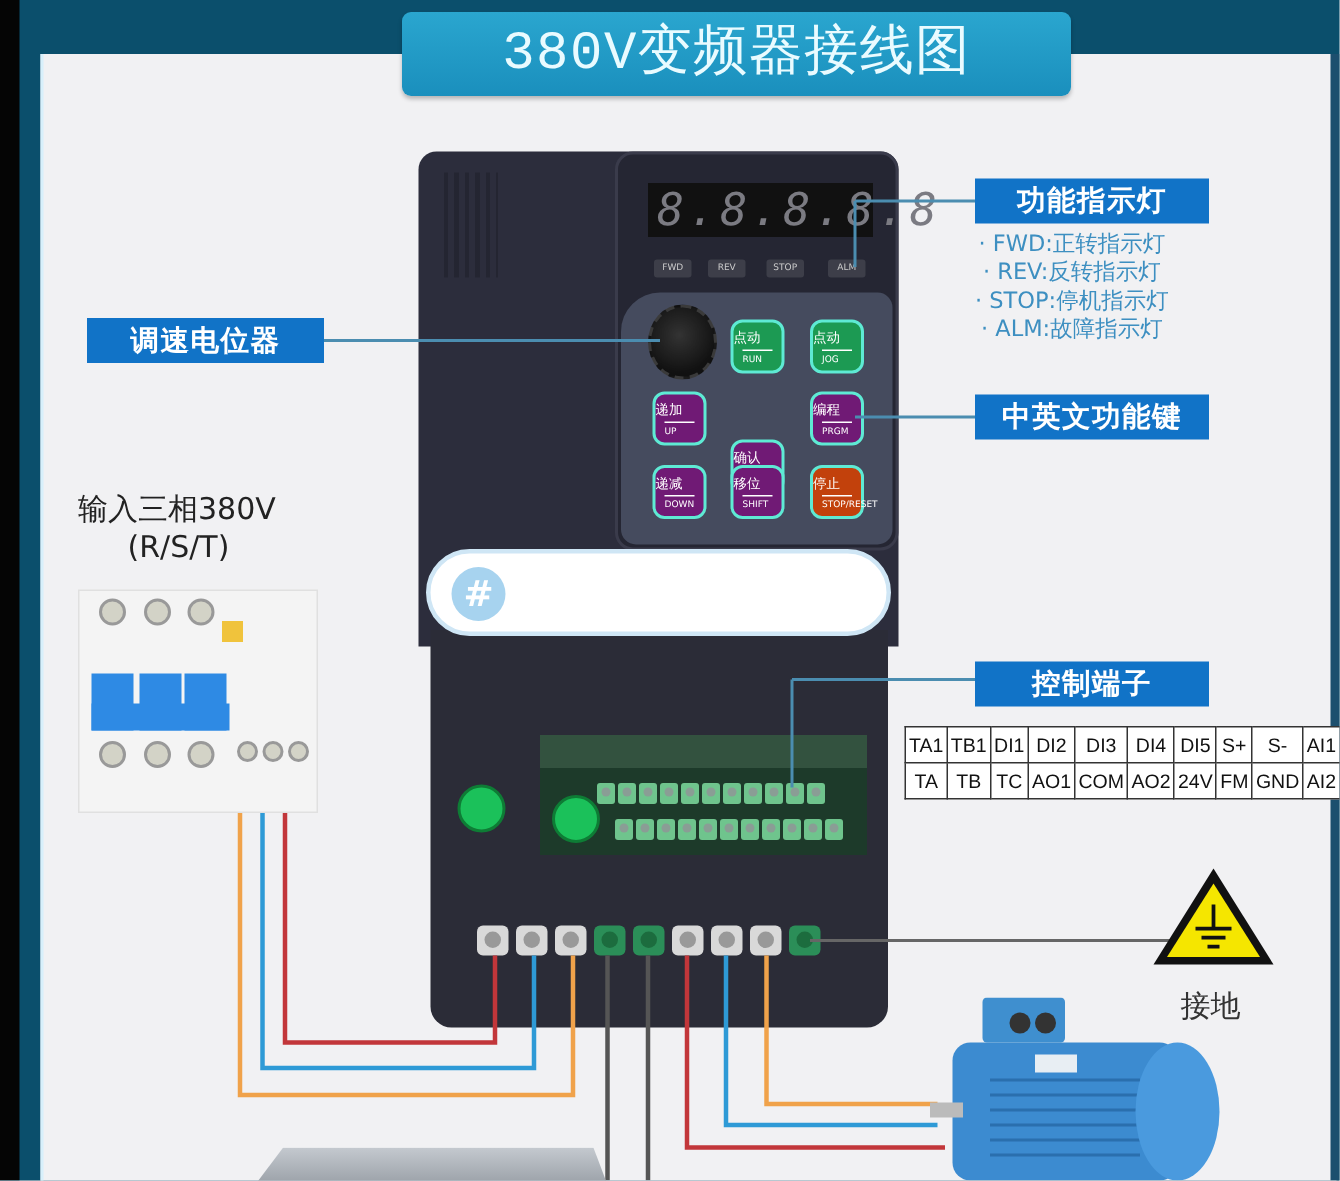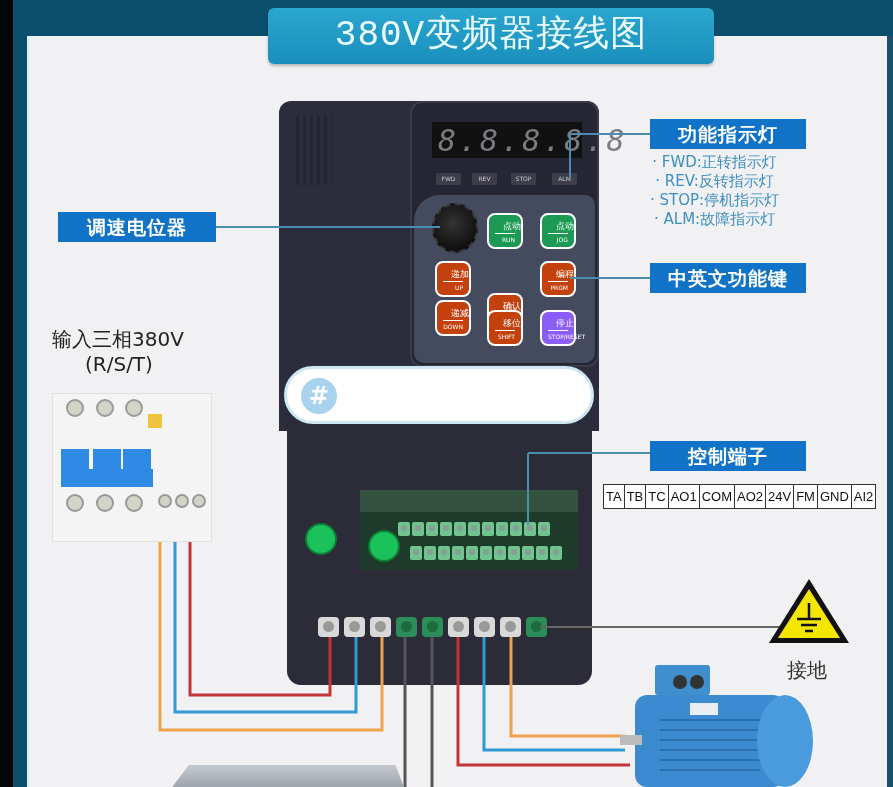--- a/index.html
+++ b/index.html
@@ -13,26 +13,26 @@
   .text-dark{position:absolute;color:#222;font-size:20px;}
   
   .vfd-top{position:absolute;left:279px;top:101px;width:320px;height:330px;background:#2c2d3c;border-radius:12px 12px 0 0;}
   .vfd-bottom{position:absolute;left:287px;top:420px;width:305px;height:265px;background:#2b2c37;border-radius:0 0 14px 14px;}
   .vent{position:absolute;left:292px;top:115px;width:40px;height:70px;background:repeating-linear-gradient(90deg,#2c2d3c 0 4px,#1c1d27 4px 7px);opacity:.5;}
   .keypad{position:absolute;left:410px;top:101px;width:185px;height:262px;background:#252633;border-radius:12px;border:2px solid #3a3b4b;}
   .keypad-lower{position:absolute;left:414px;top:195px;width:181px;height:168px;background:#454b5e;border-radius:26px 10px 10px 10px;}
   .display{position:absolute;left:432px;top:122px;width:150px;height:36px;background:#111;display:flex;align-items:center;justify-content:space-around;color:#7b7b82;font-family:"DejaVu Sans Mono",monospace;font-size:30px;font-style:italic;letter-spacing:3px;padding:0 6px;box-sizing:border-box;}
   .led{position:absolute;top:173px;width:25px;height:12px;background:#3d3e49;color:#ccc;font-size:6px;line-height:12px;text-align:center;border-radius:2px;}
   .knob{position:absolute;left:432px;top:203px;width:42px;height:46px;border-radius:50%;background:radial-gradient(circle at 45% 40%,#333 0,#111 70%);border:2px dashed #3a3a3a;}
-  .key{position:absolute;width:36px;height:36px;border-radius:8px;border:2px solid #ffffff;font-size:9px;text-align:right;color:#fff;line-height:11px;padding-top:6px;box-sizing:border-box;}
+  .key{position:absolute;width:36px;height:36px;border-radius:8px;border:2px solid #5eead4;font-size:9px;text-align:left;color:#fff;line-height:11px;padding-top:6px;box-sizing:border-box;}
   .key .cn{display:block;font-size:9px;}
   .key .en{display:block;font-size:6px;border-top:1px solid #fff;margin:1px 6px 0 6px;}
   .key-green{background:#1c9a53;}
-  .key-black{background:#c2410c;}
-  .key-red{background:#8b5cf6;}
+  .key-black{background:#701a75;}
+  .key-red{background:#c2410c;}
   .banner{position:absolute;left:284px;top:366px;width:310px;height:58px;background:#fff;border-radius:30px;border:3px solid #cfe6f5;box-sizing:border-box;}
   .banner-icon{position:absolute;left:14px;top:9px;width:36px;height:36px;border-radius:50%;background:#a7d3ef;color:#fff;font-size:24px;font-weight:bold;text-align:center;line-height:36px;}
   .banner-text{position:absolute;left:62px;top:7px;font-size:29px;font-weight:bold;color:#111;letter-spacing:1px;}
   .ctrl-board{position:absolute;left:360px;top:490px;width:218px;height:80px;background:#1d3a2a;}
   .ctrl-board .pcb{position:absolute;left:0;top:0;width:218px;height:22px;background:#33523f;}
   .terminal-row{position:absolute;display:flex;gap:2px;}
   .terminal-row .t{width:12px;height:14px;background:#6fc48d;border-radius:2px;position:relative;}
   .terminal-row .t::after{content:"";position:absolute;left:3px;top:3px;width:6px;height:6px;border-radius:50%;background:#8a9d95;}
   .green-knob{position:absolute;width:28px;height:28px;border-radius:50%;background:#1bc15a;border:2px solid #0e7c35;}
   .power-terms{position:absolute;left:318px;top:617px;display:flex;gap:5px;}
@@ -86,21 +86,21 @@
     <span class="en">UP</span>
   </div>
 <div class="key key-black" style="left:487px;top:261px;margin-top:32px;">
     <span class="cn">确认</span>
     <span class="en">ENTER</span>
   </div>
 <div class="key key-black" style="left:540px;top:261px;">
     <span class="cn">编程</span>
     <span class="en">PRGM</span>
   </div>
-<div class="key key-black" style="left:435px;top:300px;">
+<div class="key key-black" style="left:435px;top:310px;">
     <span class="cn">递减</span>
     <span class="en">DOWN</span>
   </div>
 <div class="key key-black" style="left:487px;top:310px;">
     <span class="cn">移位</span>
     <span class="en">SHIFT</span>
   </div>
 <div class="key key-red" style="left:540px;top:310px;">
     <span class="cn">停止</span>
     <span class="en">STOP/RESET</span>
@@ -186,20 +186,32 @@
 </div>
 <div class="label-box" style="left:650px;top:263px;width:156px;">中英文功能键</div>
 <div class="label-box" style="left:58px;top:212px;width:158px;">调速电位器</div>
 <div class="label-box" style="left:650px;top:441px;width:156px;">控制端子</div>
 
 <div class="text-dark" style="left:52px;top:326px;text-align:center;">输入三相380V</div>
 <div class="text-dark" style="left:85px;top:352px;">(R/S/T)</div>
 
 <table class="table-ctrl">
   <tbody>
+      <tr>
+    <td>TA1</td>
+        <td>TB1</td>
+        <td>DI1</td>
+        <td>DI2</td>
+        <td>DI3</td>
+        <td>DI4</td>
+        <td>DI5</td>
+        <td>S+</td>
+        <td>S-</td>
+        <td>AI1</td>
+  </tr>
   <tr>
     <td>TA</td>
         <td>TB</td>
         <td>TC</td>
         <td>AO1</td>
         <td>COM</td>
         <td>AO2</td>
         <td>24V</td>
         <td>FM</td>
         <td>GND</td>

